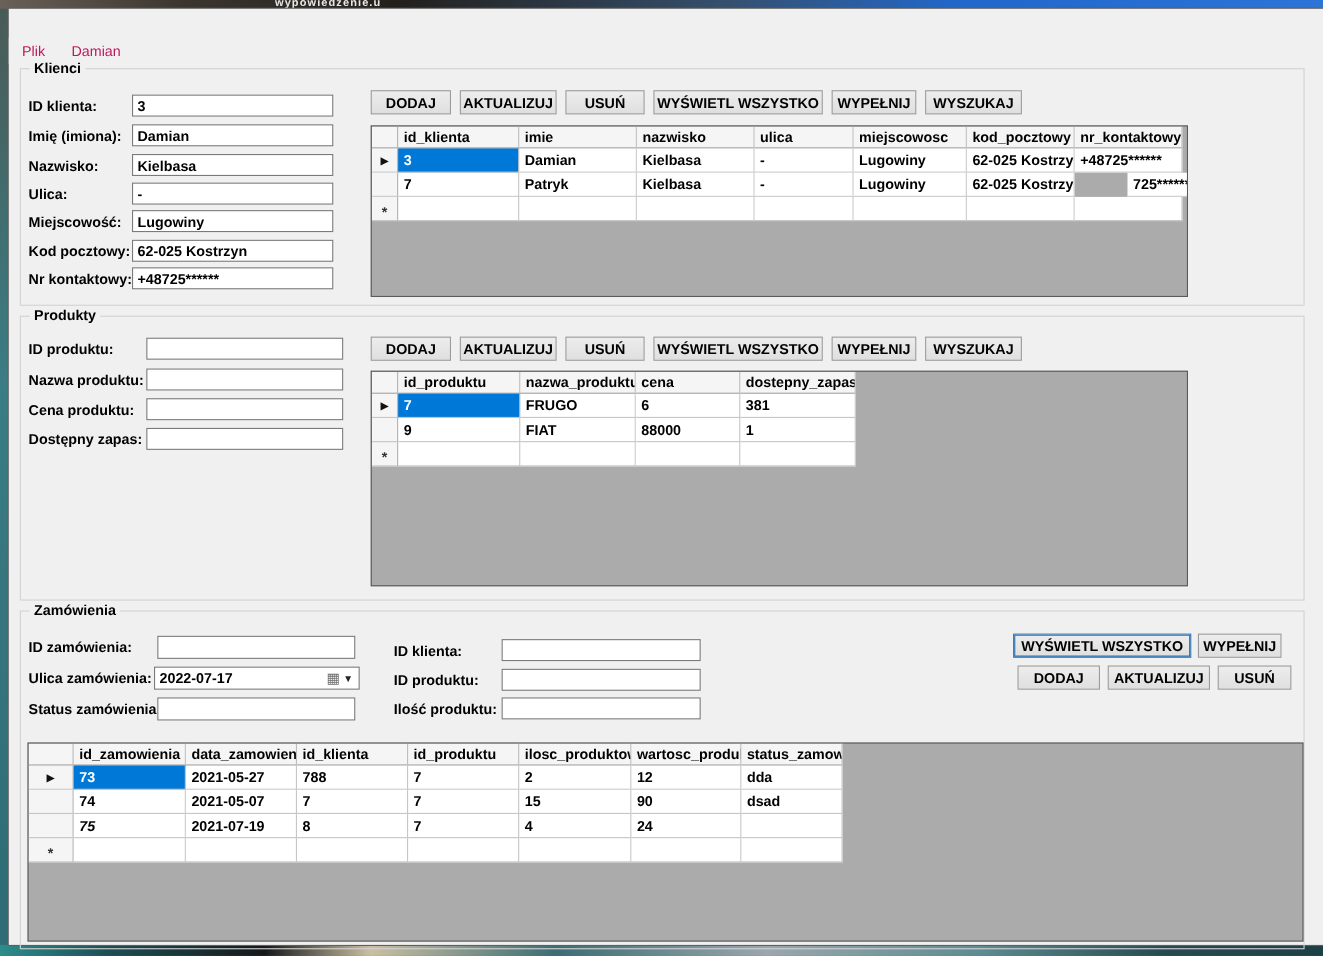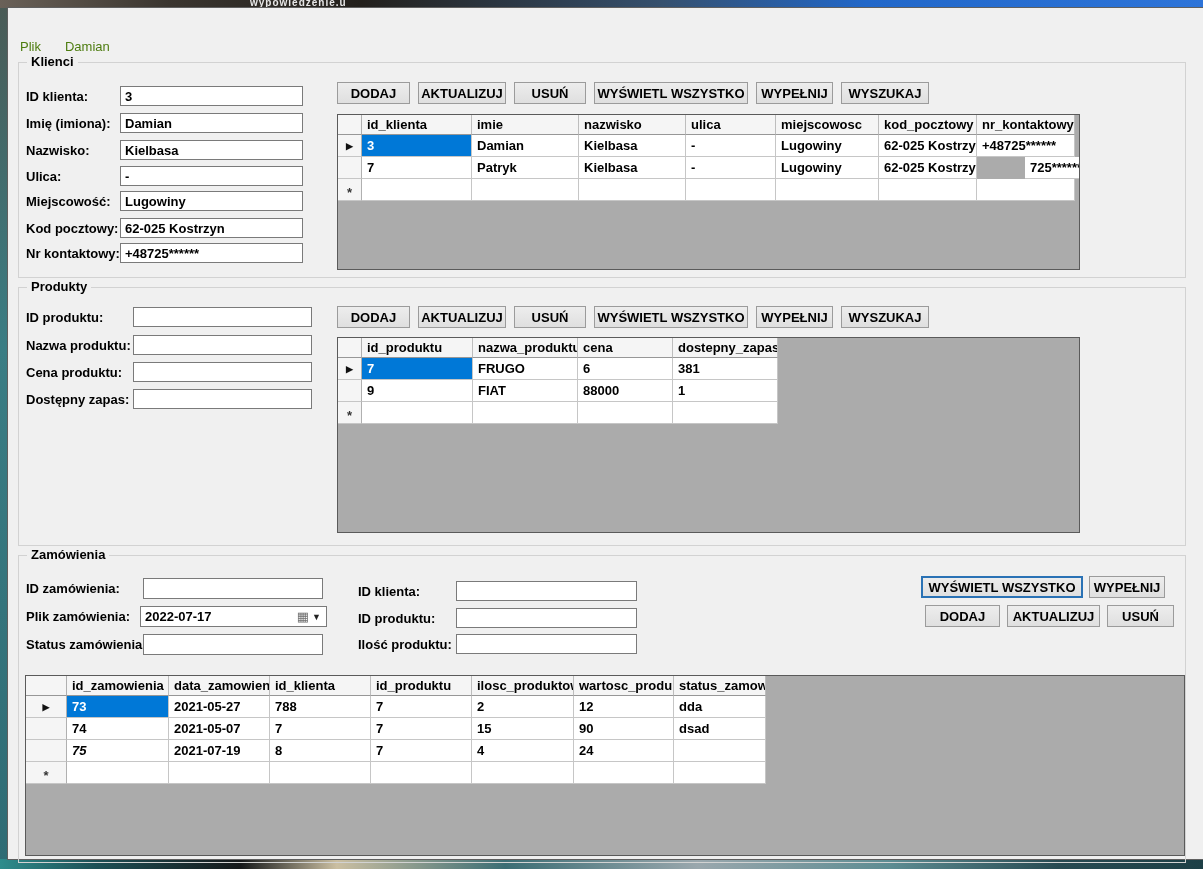--- a/index.html
+++ b/index.html
@@ -28,21 +28,21 @@
     position:absolute; left:0; top:0; width:100%; height:26px; background:#3b3b3b;
     display:flex; align-items:center; color:#fff;
   }
   .titlebar .title{ font-size:12px; padding-left:12px; }
   .winbtns{ position:absolute; right:0; top:0; height:26px; display:flex; }
   .winbtn{ width:45px; height:26px; display:flex; align-items:center; justify-content:center;
     color:#fff; font-size:13px; cursor:default; }
   .winbtn.dim{ color:#8f8f8f; font-size:12px; }
   .menubar{
     position:absolute; left:0; top:26px; width:100%; height:24px; background:#f0f0f0;
-    display:flex; align-items:center; font-size:13px; color:#4d7c0f;
+    display:flex; align-items:center; font-size:13px; color:#be185d;
   }
   .menuitem{ padding:3px 12px; }
   .client{ position:absolute; left:0; top:50px; width:1195px; height:801px; }
   .groupbox{ position:absolute; border:1px solid #d2d2d2; }
   .gb-label{
     position:absolute; top:-9px; left:8px; background:#f0f0f0; padding:0 4px;
     font-weight:bold; font-size:13px; color:#000; white-space:nowrap;
   }
   .fieldlabel{ position:absolute; font-weight:bold; font-size:13px; color:#000; white-space:nowrap; }
   .textbox{
@@ -206,21 +206,21 @@
             <span class="marker-new">*</span>
           </div>
           <div class="g-cell" style="width: 111px;"></div>
           <div class="g-cell" style="width: 105px;"></div>
           <div class="g-cell" style="width: 95px;"></div>
           <div class="g-cell" style="width: 105px;"></div>
         </div>
       </div>
       <div class="fieldlabel" style="left: 18px; top: 523px;">ID zamówienia:</div>
       <input type="text" class="textbox" style="left: 135px; top: 520px; width: 180px; height: 21px;">
-      <div class="fieldlabel" style="left: 18px; top: 551px;">Plik zamówienia:</div>
+      <div class="fieldlabel" style="left: 18px; top: 551px;">Ulica zamówienia:</div>
       <div class="dtp" style="left: 132px; top: 548px; width: 187px; height: 21px;">
         <input class="dtp-value" value="2022-07-17" style="">
         <span class="cal-icon">▦</span>
         <span class="dd-arrow">▼</span>
       </div>
       <div class="fieldlabel" style="left: 18px; top: 579px;">Status zamówienia:</div>
       <input type="text" class="textbox" style="left: 135px; top: 576px; width: 180px; height: 21px;">
       <div class="fieldlabel" style="left: 350px; top: 526px;">ID klienta:</div>
       <input type="text" class="textbox" style="left: 448px; top: 523px; width: 181px; height: 20px;">
       <div class="fieldlabel" style="left: 350px; top: 553px;">ID produktu:</div>

